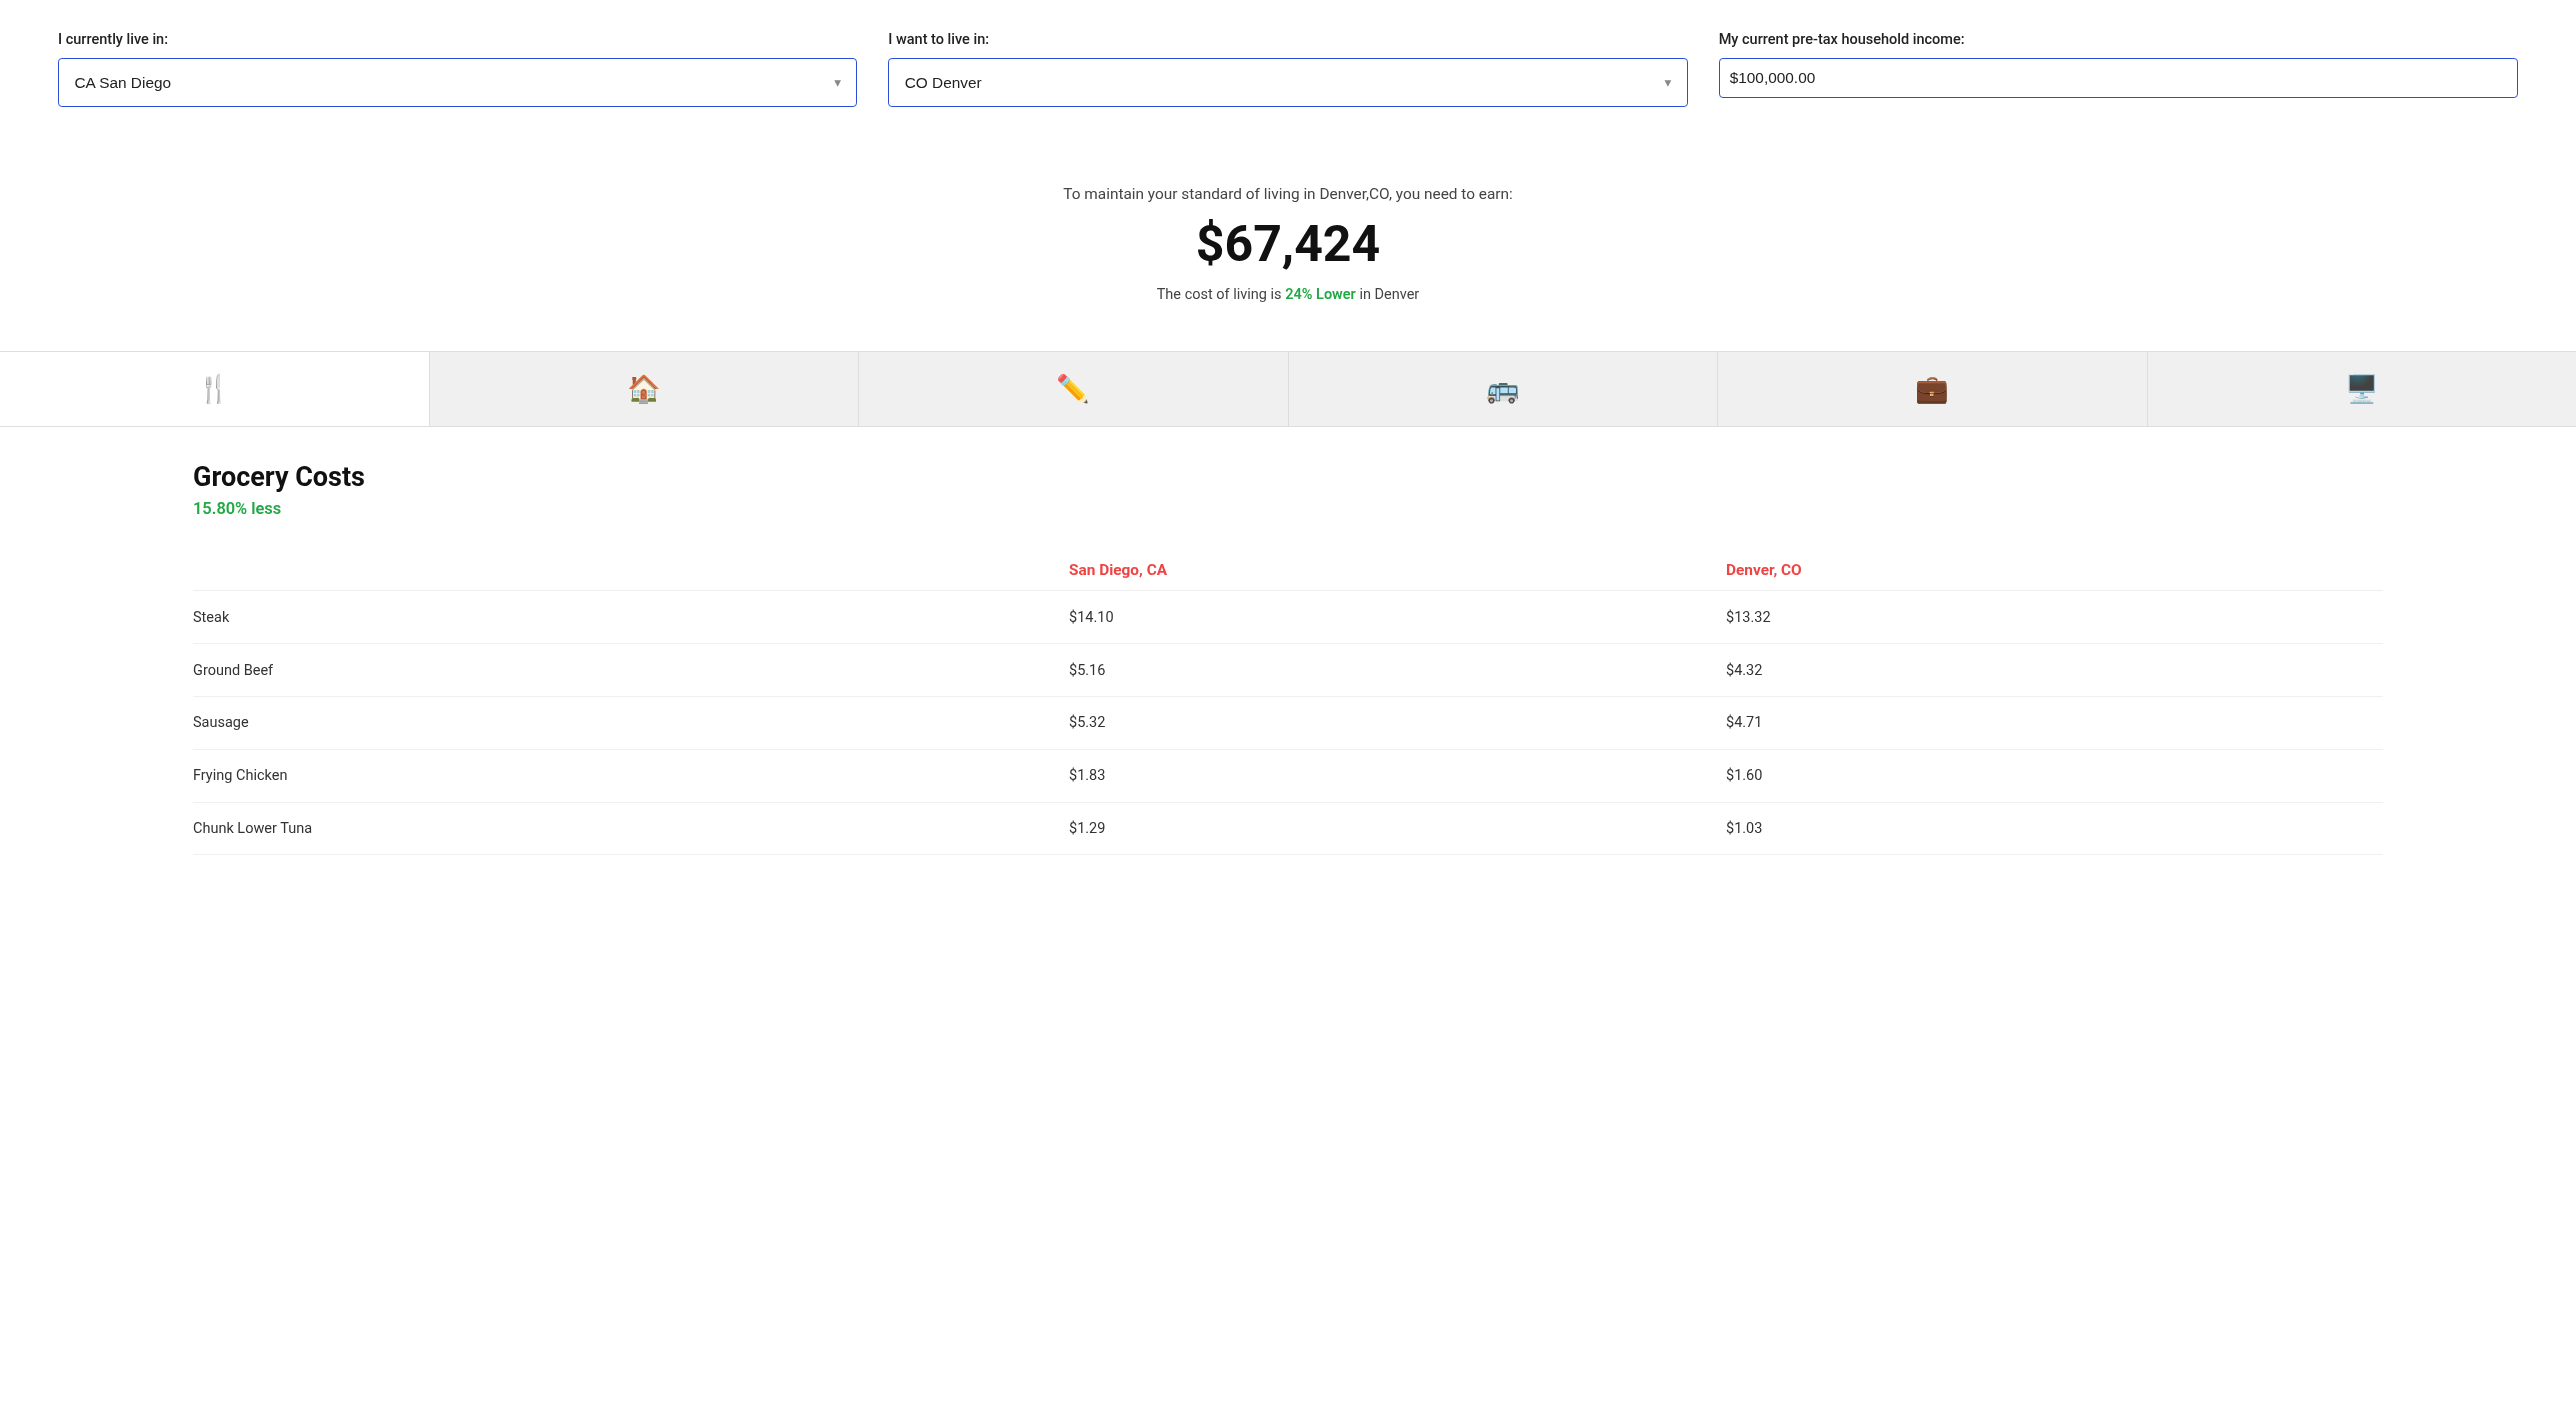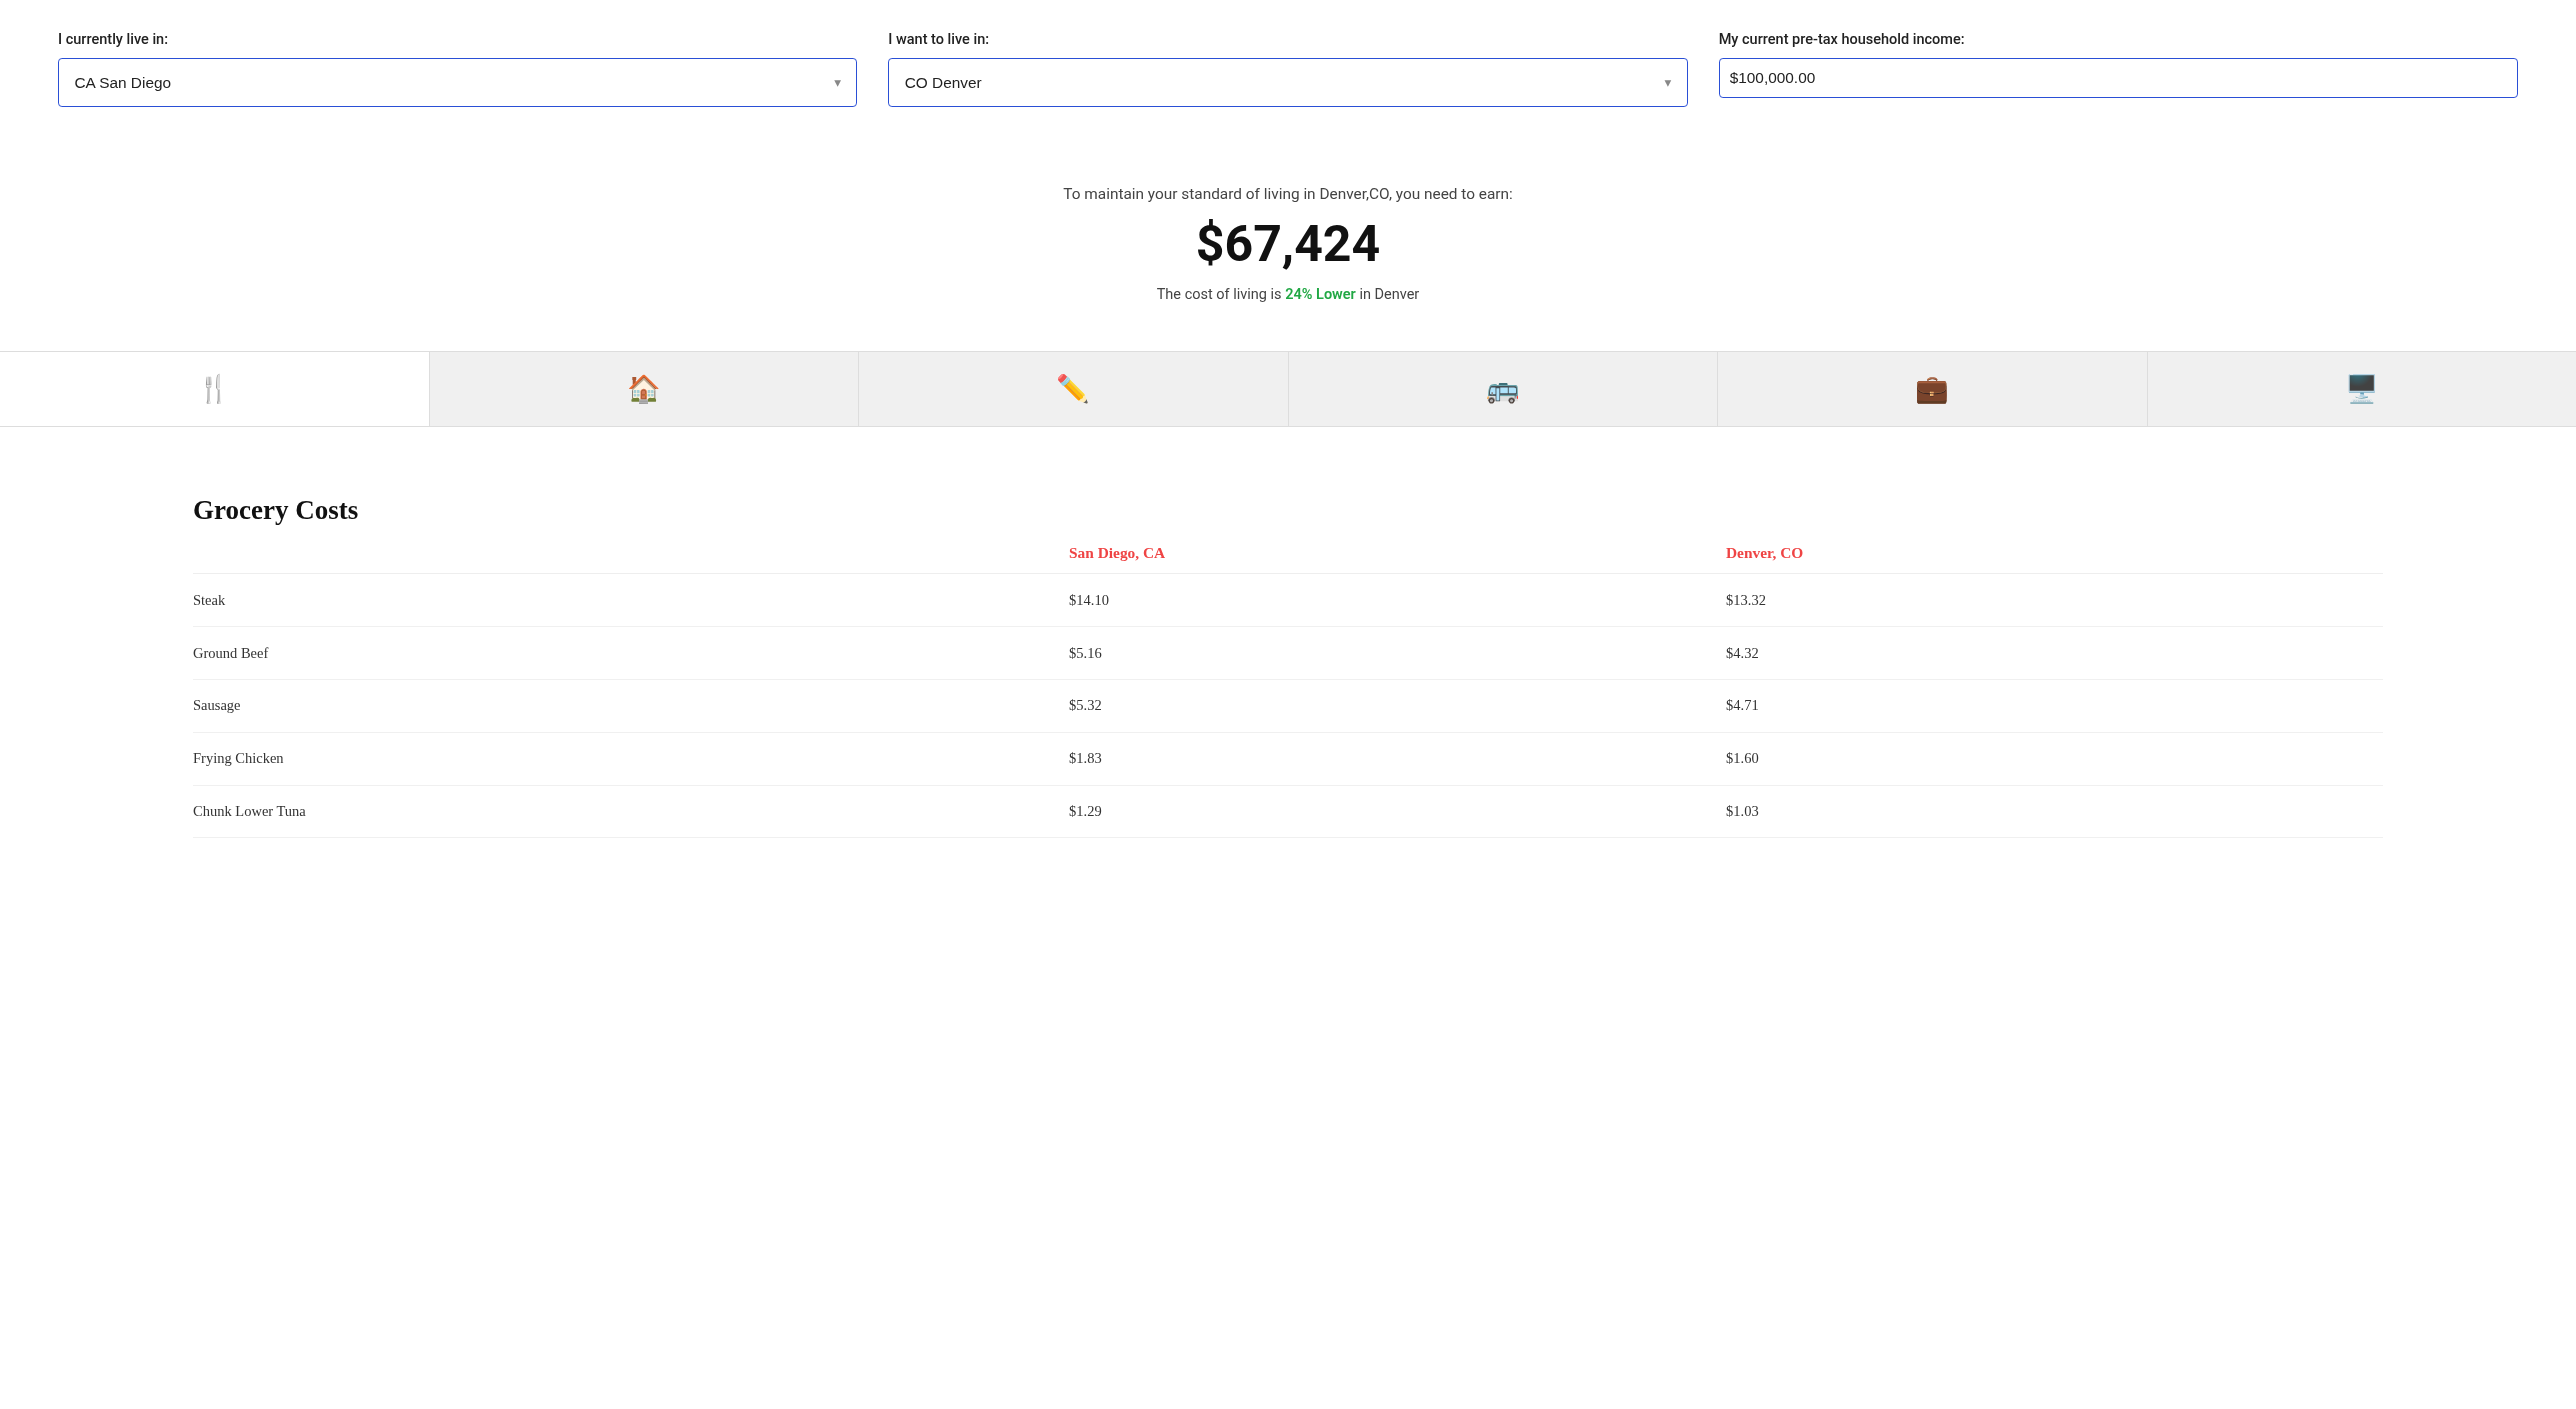--- a/index.html
+++ b/index.html
@@ -131,22 +131,21 @@
     .tab-item.active {
       background: #fff;
     }
 
     .tab-icon {
       font-size: 27px;
       color: #3a5bd9;
     }
 
     .content-section {
-      padding: 68px 193px 46px 193px;
-      font-family: Liberation Serif, serif;
+      padding: 34px 193px 46px 193px;
     }
 
     .section-title {
       font-size: 27px;
       font-weight: 700;
       color: #111;
       margin-bottom: 5.8px;
     }
 
     .section-subtitle {
@@ -255,20 +254,21 @@
   <div class="tab-item">
     <span class="tab-icon">💼</span>
   </div>
   <div class="tab-item">
     <span class="tab-icon">🖥️</span>
   </div>
 </div>
 
 <div class="content-section">
   <h2 class="section-title">Grocery Costs</h2>
+  <p class="section-subtitle">15.80% less</p>
 
   <table class="grocery-table">
     <thead>
       <tr>
         <th></th>
         <th>San Diego, CA</th>
         <th>Denver, CO</th>
       </tr>
     </thead>
     <tbody id="grocery-tbody">

